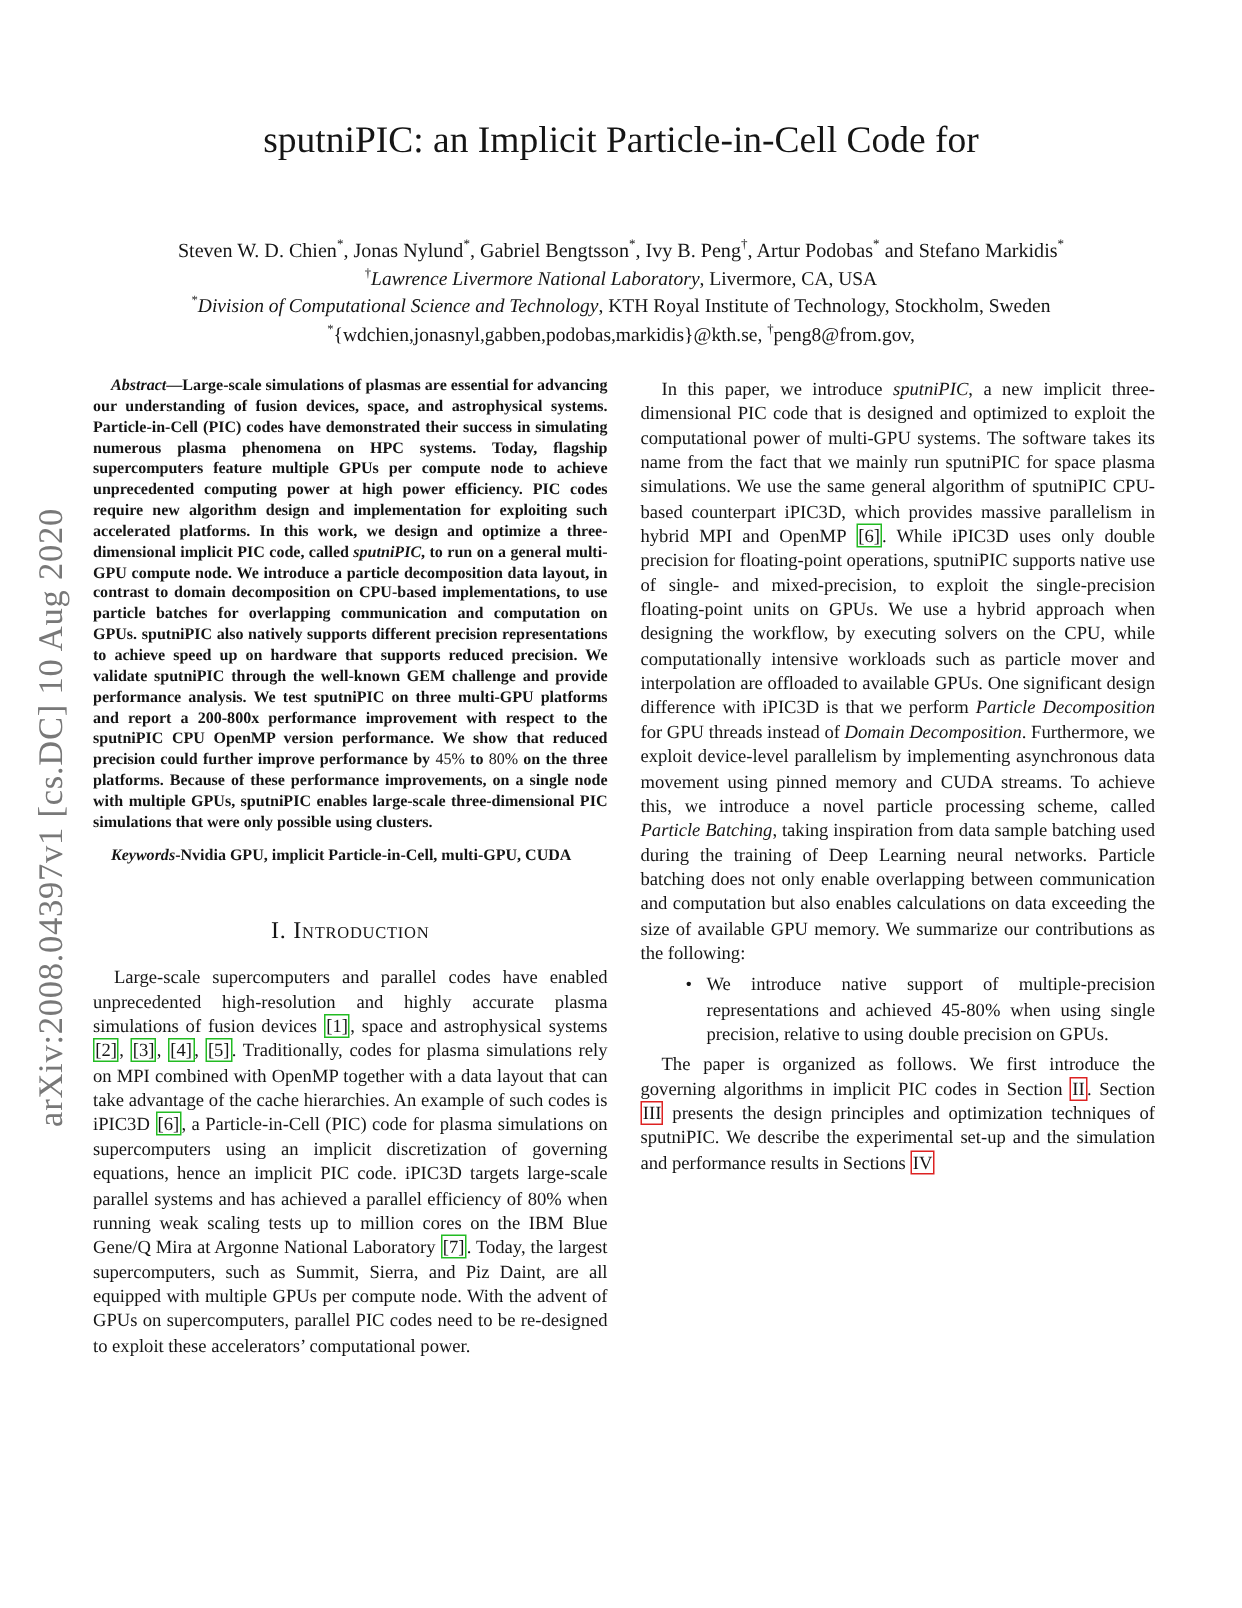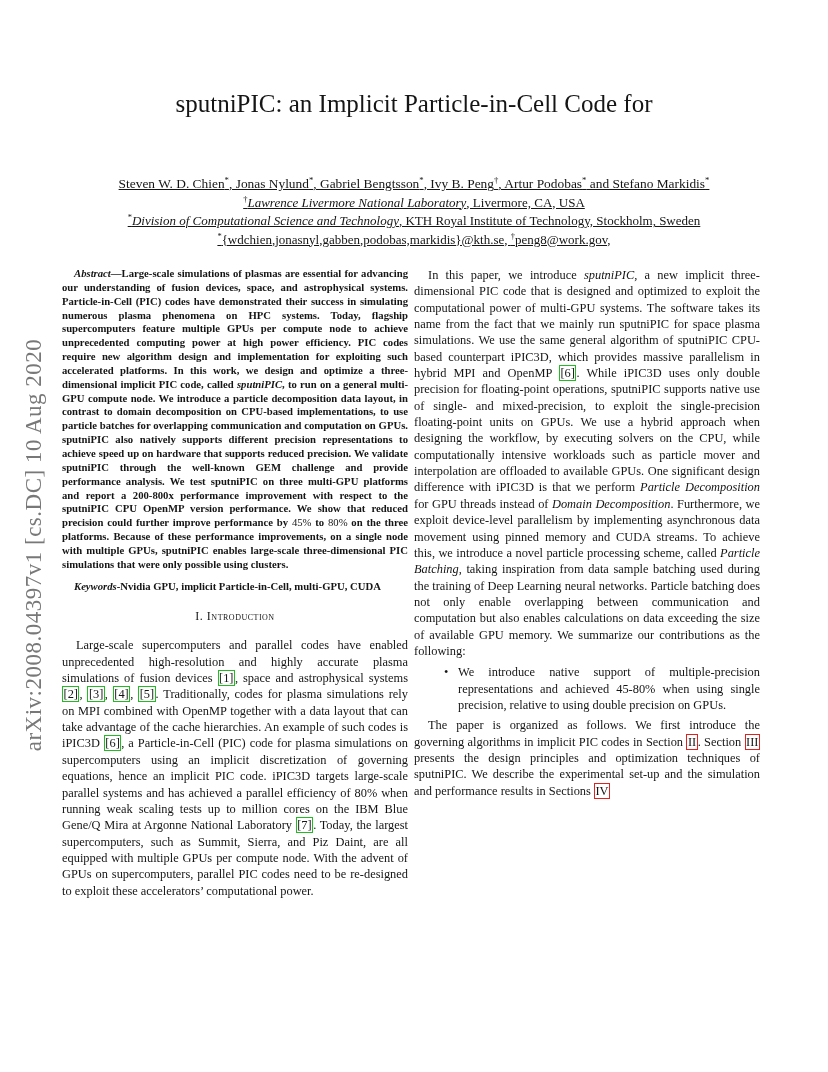--- a/index.html
+++ b/index.html
@@ -21,64 +21,63 @@
     white-space: nowrap;
     transform: translate(-50%, -50%) rotate(-90deg);
     font-size: 23px;
     letter-spacing: 0.5px;
     color: var(--stamp-gray, #787878);
   }
 
   
   .title-block {
     position: absolute;
-    top: 86px;
+    top: 76px;
     left: 64px;
     width: 700px;
     text-align: center;
     font-size: 25px;
     line-height: 35px;
   }
   .authors-block {
     position: absolute;
-    top: 175px;
+    top: 158px;
     left: 44px;
     width: 740px;
     text-align: center;
     font-size: 13px;
     line-height: 18.5px;
-    text-decoration: underline;
   }
   .authors-block .names { font-size: 13.4px; }
 
   
   .columns {
     position: absolute;
-    top: 267px;
+    top: 251px;
     left: 62px;
     width: 708px;
     display: flex;
-    gap: 6px;
+    gap: 22px;
   }
   .col { width: 346px; }
 
   p { margin: 0; text-align: justify; }
   .body-text { font-size: 12.4px; line-height: 16.35px; text-indent: 14px; }
   .abstract-text {
     font-size: 10.7px;
     line-height: 13.85px;
     font-weight: bold;
     text-indent: 12px;
   }
   .keywords-text { margin-top: 8px; }
 
   h2.section-heading {
-    margin: 16px 0 13px 0;
+    margin: 35px 0 13px 0;
     text-align: center;
-    font-size: 12px;
+    font-size: 16px;
     font-weight: 400;
     font-variant: small-caps;
     letter-spacing: 0.5px;
   }
 
   ul.contributions {
     margin: 5px 0 4px 0;
     padding: 0 0 0 44px;
     list-style: none;
   }
@@ -117,21 +116,21 @@
   <div class="arxiv-stamp">arXiv:2008.04397v1 [cs.DC] 10 Aug 2020</div>
 
   <div class="title-block">
     <div>sputniPIC: an Implicit Particle-in-Cell Code for</div>
   </div>
 
   <div class="authors-block">
     <div class="names"><span class="seg-plain">Steven W. D. Chien</span><span class="seg-sup">*</span><span class="seg-plain">, Jonas Nylund</span><span class="seg-sup">*</span><span class="seg-plain">, Gabriel Bengtsson</span><span class="seg-sup">*</span><span class="seg-plain">, Ivy B. Peng</span><span class="seg-sup">†</span><span class="seg-plain">, Artur Podobas</span><span class="seg-sup">*</span><span class="seg-plain"> and Stefano Markidis</span><span class="seg-sup">*</span></div>
     <div><span class="seg-sup">†</span><span class="seg-i">Lawrence Livermore National Laboratory</span><span class="seg-plain">, Livermore, CA, USA</span></div>
     <div><span class="seg-sup">*</span><span class="seg-i">Division of Computational Science and Technology</span><span class="seg-plain">, KTH Royal Institute of Technology, Stockholm, Sweden</span></div>
-    <div><span class="seg-sup">*</span><span class="seg-plain">{wdchien,jonasnyl,gabben,podobas,markidis}@kth.se, </span><span class="seg-sup">†</span><span class="seg-plain">peng8@work.gov,</span></div>
+    <div><span class="seg-sup">*</span><span class="seg-plain">{wdchien,jonasnyl,gabben,podobas,markidis}@kth.se, </span><span class="seg-sup">†</span><span class="seg-plain">peng8@from.gov,</span></div>
   </div>
 
   <div class="columns">
 
     <div class="col">
       <p class="abstract-text"><span class="seg-i">Abstract</span><span class="seg-plain">—Large-scale simulations of plasmas are essential for advancing our understanding of fusion devices, space, and astrophysical systems. Particle-in-Cell (PIC) codes have demonstrated their success in simulating numerous plasma phenomena on HPC systems. Today, flagship supercomputers feature multiple GPUs per compute node to achieve unprecedented computing power at high power efficiency. PIC codes require new algorithm design and implementation for exploiting such accelerated platforms. In this work, we design and optimize a three-dimensional implicit PIC code, called </span><span class="seg-i">sputniPIC</span><span class="seg-plain">, to run on a general multi-GPU compute node. We introduce a particle decomposition data layout, in contrast to domain decomposition on CPU-based implementations, to use particle batches for overlapping communication and computation on GPUs. sputniPIC also natively supports different precision representations to achieve speed up on hardware that supports reduced precision. We validate sputniPIC through the well-known GEM challenge and provide performance analysis. We test sputniPIC on three multi-GPU platforms and report a 200-800x performance improvement with respect to the sputniPIC CPU OpenMP version performance. We show that reduced precision could further improve performance by </span><span class="seg-m">45%</span><span class="seg-plain"> to </span><span class="seg-m">80%</span><span class="seg-plain"> on the three platforms. Because of these performance improvements, on a single node with multiple GPUs, sputniPIC enables large-scale three-dimensional PIC simulations that were only possible using clusters.</span></p>
       <p class="abstract-text keywords-text"><span class="seg-i">Keywords</span><span class="seg-plain">-Nvidia GPU, implicit Particle-in-Cell, multi-GPU, CUDA</span></p>
       <h2 class="section-heading">I. Introduction</h2>
       <p class="body-text"><span class="seg-plain">Large-scale supercomputers and parallel codes have enabled unprecedented high-resolution and highly accurate plasma simulations of fusion devices </span><span class="seg-cite">[1]</span><span class="seg-plain">, space and astrophysical systems </span><span class="seg-cite">[2]</span><span class="seg-plain">, </span><span class="seg-cite">[3]</span><span class="seg-plain">, </span><span class="seg-cite">[4]</span><span class="seg-plain">, </span><span class="seg-cite">[5]</span><span class="seg-plain">. Traditionally, codes for plasma simulations rely on MPI combined with OpenMP together with a data layout that can take advantage of the cache hierarchies. An example of such codes is iPIC3D </span><span class="seg-cite">[6]</span><span class="seg-plain">, a Particle-in-Cell (PIC) code for plasma simulations on supercomputers using an implicit discretization of governing equations, hence an implicit PIC code. iPIC3D targets large-scale parallel systems and has achieved a parallel efficiency of 80% when running weak scaling tests up to million cores on the IBM Blue Gene/Q Mira at Argonne National Laboratory </span><span class="seg-cite">[7]</span><span class="seg-plain">. Today, the largest supercomputers, such as Summit, Sierra, and Piz Daint, are all equipped with multiple GPUs per compute node. With the advent of GPUs on supercomputers, parallel PIC codes need to be re-designed to exploit these accelerators’ computational power.</span></p>
     </div>

